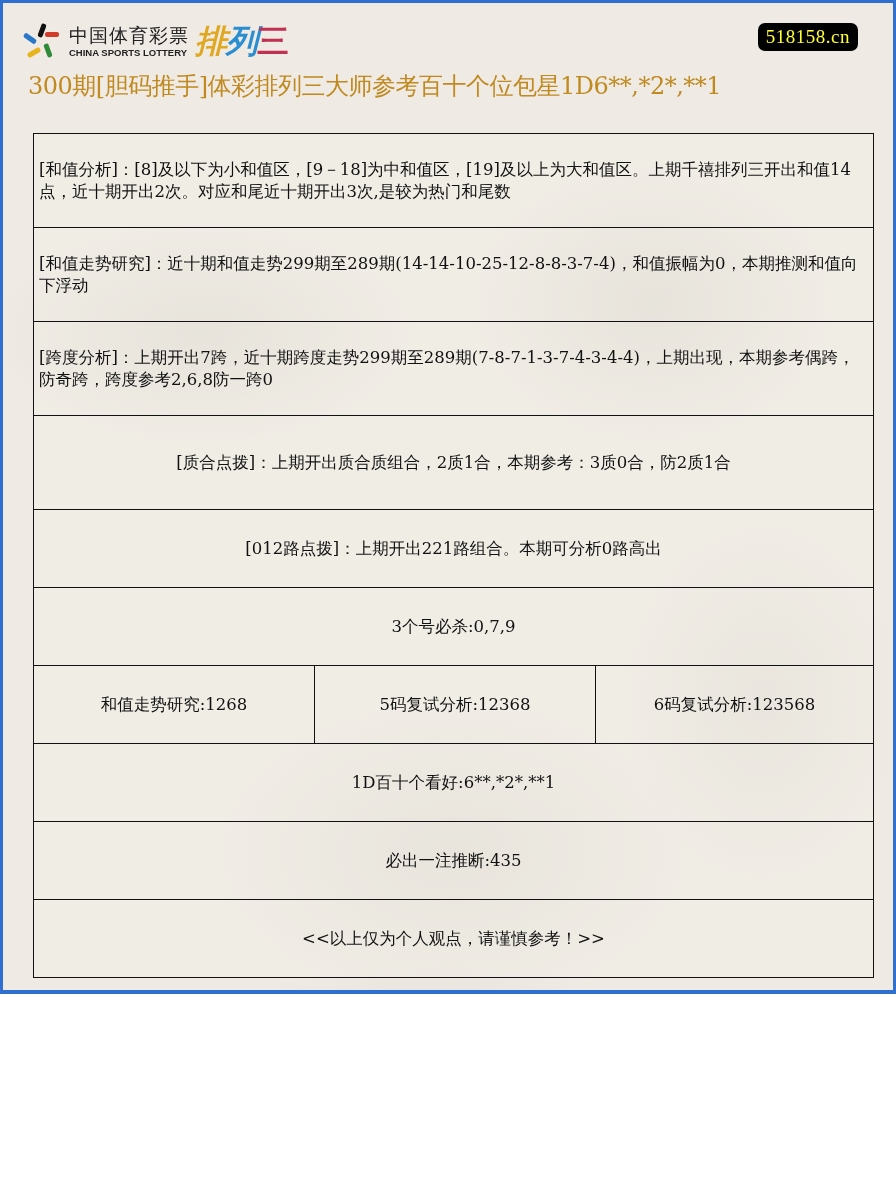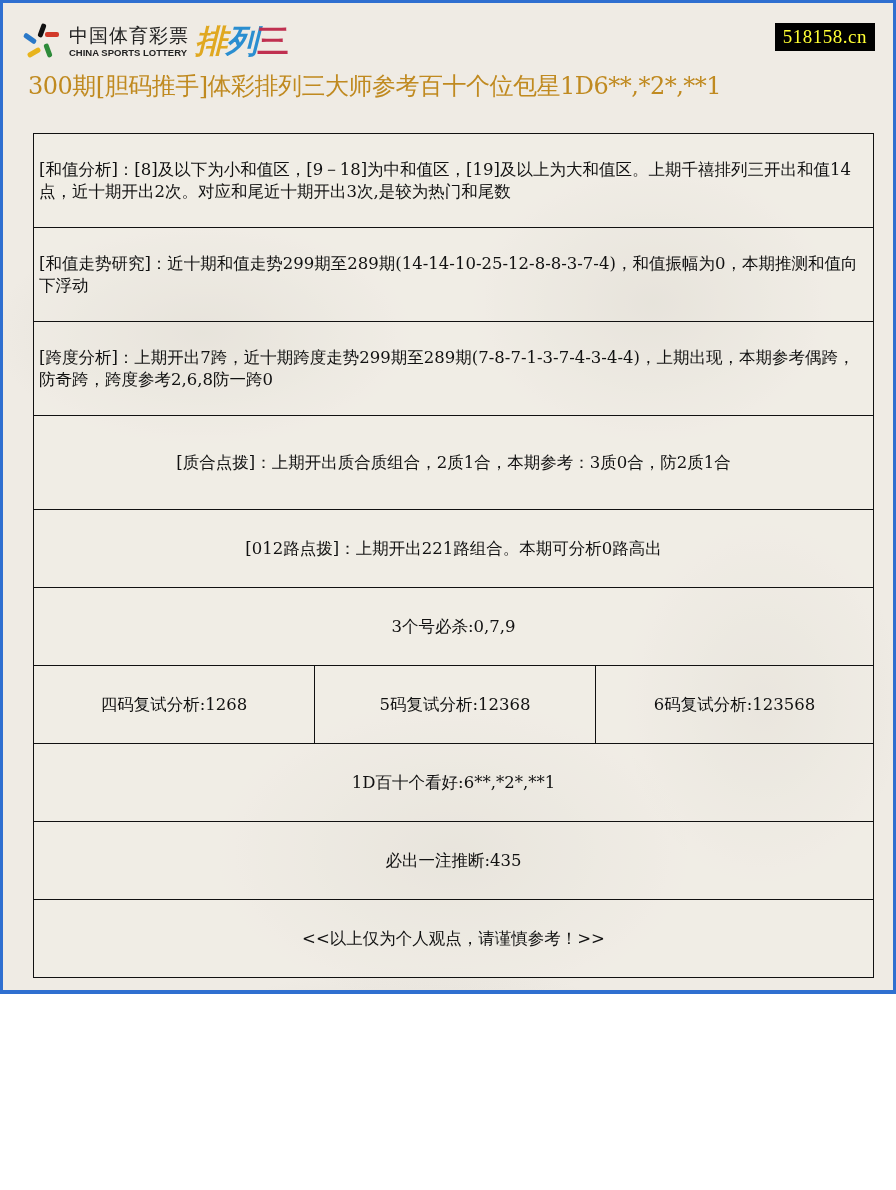--- a/index.html
+++ b/index.html
@@ -36,24 +36,24 @@
   .logo-cn { font-family: "DejaVu Sans", sans-serif; font-size: 19px; color: #222; letter-spacing: 1px; }
   .logo-en { font-family: "Liberation Sans", sans-serif; font-size: 9.5px; font-weight: bold; color: #222; margin-top: 3px; }
   .logo-game {
     margin-left: 6px; font-family: "DejaVu Sans", sans-serif; font-weight: bold; font-style: italic;
     font-size: 32px; letter-spacing: -1px;
   }
   .lg1 { color: #e0a820; }
   .lg2 { color: #2a8ed0; }
   .lg3 { color: #c03050; font-style: normal; }
   .badge {
-    position: absolute; right: 18px; top: 20px;
+    position: absolute; right: 35px; top: 20px;
     background: #000; color: #ffff33;
     font-family: "Liberation Serif", "DejaVu Serif", serif;
-    font-size: 19px; padding: 3px 8px; letter-spacing: 0.5px;
+    font-size: 19px; padding: 3px 8px; letter-spacing: 0.5px; border-radius: 7px;
   }
   .title {
     position: absolute; left: 25px; top: 67px; right: 16px;
     color: #c08a20; font-size: 24px; white-space: nowrap;
     font-family: "DejaVu Serif", serif; letter-spacing: -0.5px;
   }
   table.info {
     position: absolute; left: 30px; top: 130px;
     width: 841px; border-collapse: collapse;
     font-size: 16.5px; color: #111;
@@ -107,21 +107,21 @@
     <tr class="h94">
       <td class="center" colspan="3">[质合点拨]：上期开出质合质组合，2质1合，本期参考：3质0合，防2质1合</td>
     </tr>
     <tr class="h78">
       <td class="center" colspan="3">[012路点拨]：上期开出221路组合。本期可分析0路高出</td>
     </tr>
     <tr class="h78">
       <td class="center" colspan="3">3个号必杀:0,7,9</td>
     </tr>
     <tr class="h78">
-      <td class="center" style="width:270px">四码复试分析:1268</td>
+      <td class="center" style="width:270px">和值走势研究:1268</td>
       <td class="center" style="width:270px">5码复试分析:12368</td>
       <td class="center">6码复试分析:123568</td>
     </tr>
     <tr class="h78">
       <td class="center" colspan="3">1D百十个看好:6**,*2*,**1</td>
     </tr>
     <tr class="h78">
       <td class="center" colspan="3">必出一注推断:435</td>
     </tr>
     <tr class="h78">

